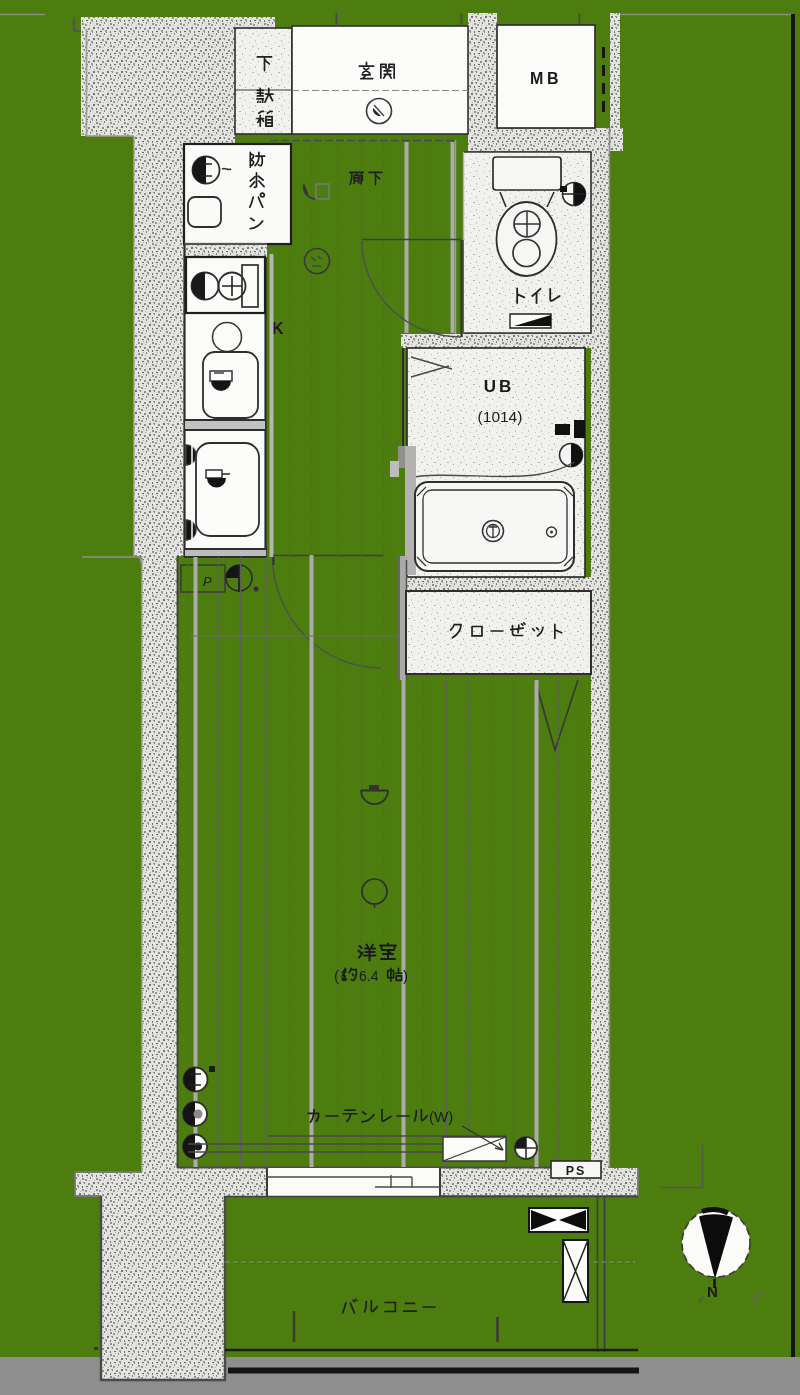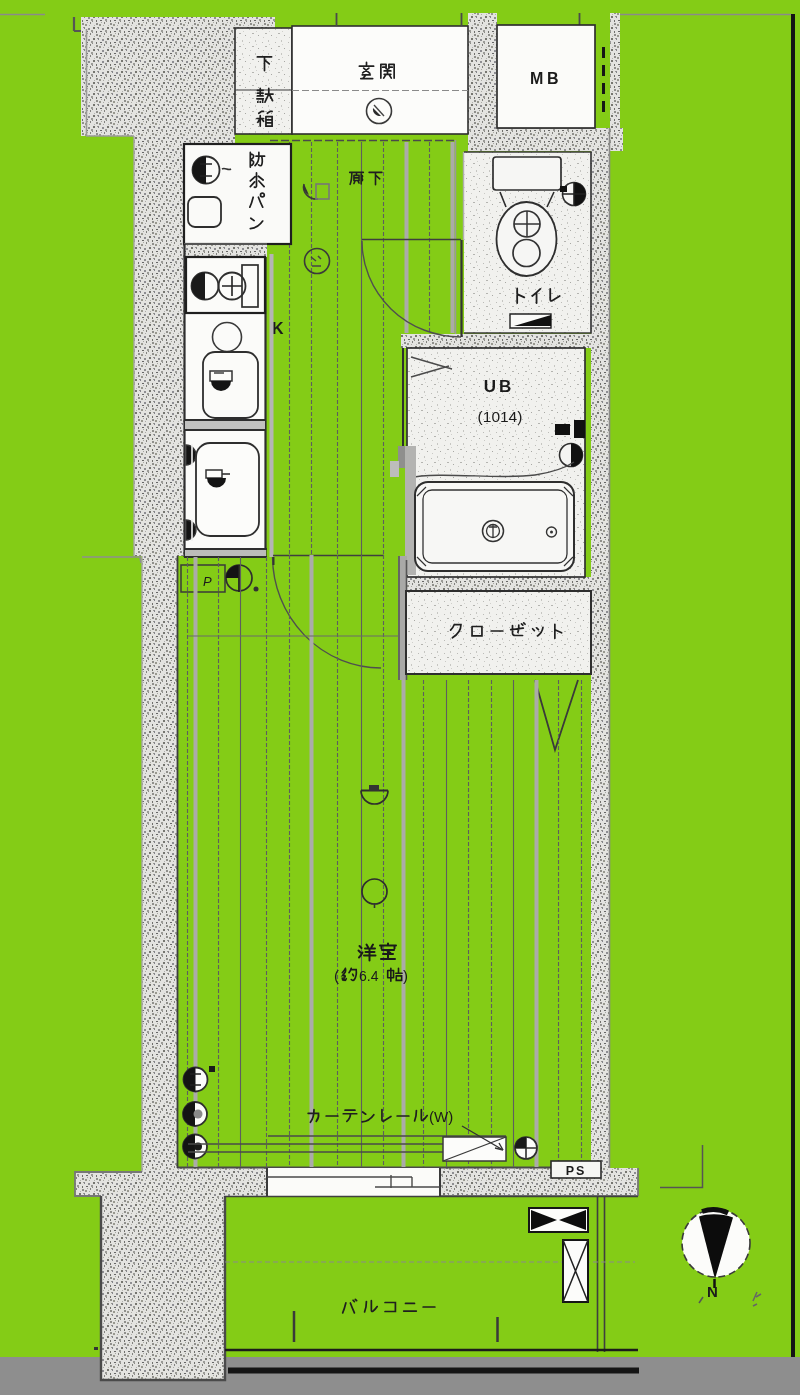--- a/index.html
+++ b/index.html
@@ -1,16 +1,16 @@
 <!DOCTYPE html>
 <html><head>
 <meta charset="utf-8">
 <style>
 html,body{margin:0;padding:0;background:#ffffff}
-#page{width:800px;height:1395px;position:relative;background:#84cc16;overflow:hidden}
+#page{width:800px;height:1395px;position:relative;background:#4d7c0f;overflow:hidden}
 svg{display:block}
 text{font-family:"Liberation Sans",sans-serif;fill:#1b1b1b}
 </style>
 </head>
 <body>
 <div id="page">
 <svg width="800" height="1395" viewBox="0 0 800 1395" style="filter:blur(0.45px)">
 <defs>
 <pattern id="wt" width="14" height="11" patternUnits="userSpaceOnUse">
  <rect width="14" height="11" fill="#e3e3e0"></rect>

